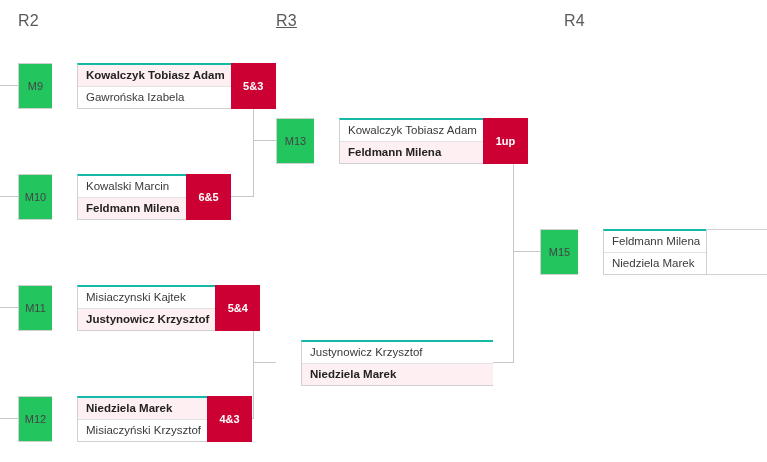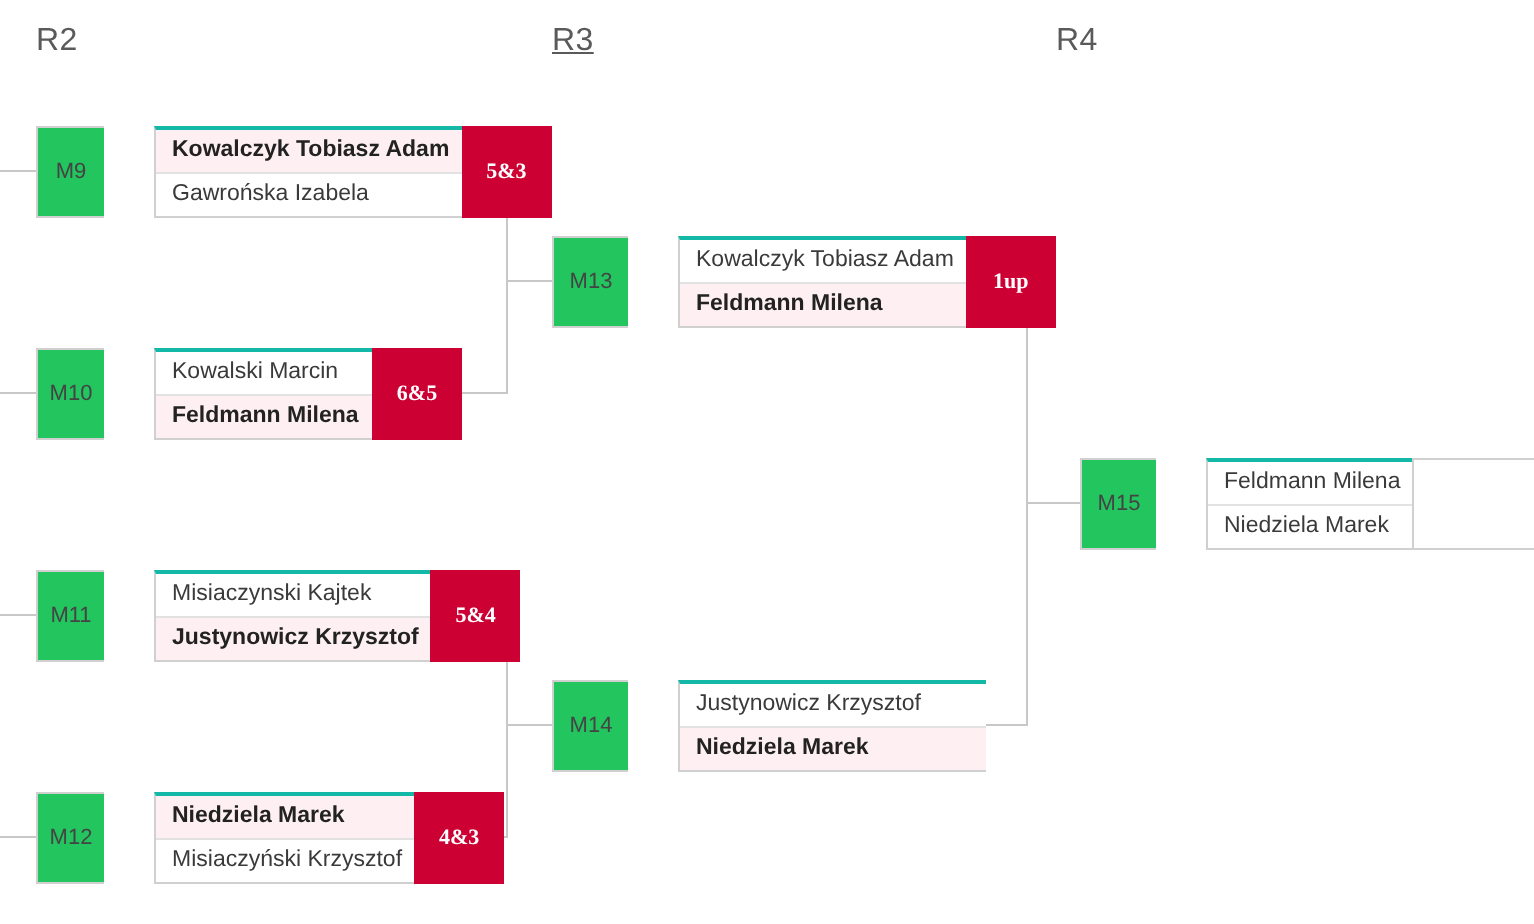--- a/index.html
+++ b/index.html
@@ -97,21 +97,20 @@
     box-sizing: border-box;
     background: #cc0033;
     color: #ffffff;
     font-size: 11px;
     font-weight: bold;
     display: flex;
     align-items: center;
     justify-content: center;
     line-height: 14px;
     border: 1px solid #cc0033;
-    font-family: Liberation Serif, serif;
   }
   .match-score.empty {
     background: #ffffff;
     color: #333333;
     border: 1px solid #d0d0d0;
     font-weight: normal;
   }
 
   
   .conn-h {
@@ -125,21 +124,21 @@
     background: #c8c8c8;
   }
 </style>
 </head>
 <body>
 
 <div id="bracket">
 
   <div class="round-label" style="left:18px; top:14px;">R2</div>
   <div class="round-label" style="left:276px; top:14px;text-decoration:underline;">R3</div>
-  <div class="round-label" style="left:528px; top:14px;">R4</div>
+  <div class="round-label" style="left:564px; top:14px;">R4</div>
 
   <div class="conn-h" style="left:0px;   top:85px;  width:18px;"></div>
   <div class="conn-h" style="left:0px;   top:196px; width:18px;"></div>
   <div class="conn-h" style="left:0px;   top:307px; width:18px;"></div>
   <div class="conn-h" style="left:0px;   top:418px; width:18px;"></div>
 
   <div class="conn-h" style="left:231px; top:85px;  width:22px;"></div>
   <div class="conn-h" style="left:231px; top:196px; width:22px;"></div>
   <div class="conn-v" style="left:253px; top:85px;  height:112px;"></div>
   <div class="conn-h" style="left:253px; top:140px; width:23px;"></div>
@@ -193,21 +192,20 @@
   <div class="match" style="left:276px; top:118px; width:217px;">
     <div class="match-code" style="width:38px;">M13</div>
     <div class="match-players">
       <div class="player top">Kowalczyk Tobiasz Adam</div>
       <div class="player bottom winner">Feldmann Milena</div>
     </div>
     <div class="match-score">1up</div>
   </div>
 
   <div class="match" style="left:276px; top:340px; width:217px;">
-    <div class="match-code" style="width:38px;">M14</div>
     <div class="match-players">
       <div class="player top">Justynowicz Krzysztof</div>
       <div class="player bottom winner">Niedziela Marek</div>
     </div>
   </div>
 
   <div class="match" style="left:540px; top:229px; width:212px;">
     <div class="match-code" style="width:38px;">M15</div>
     <div class="match-players">
       <div class="player top">Feldmann Milena</div>

